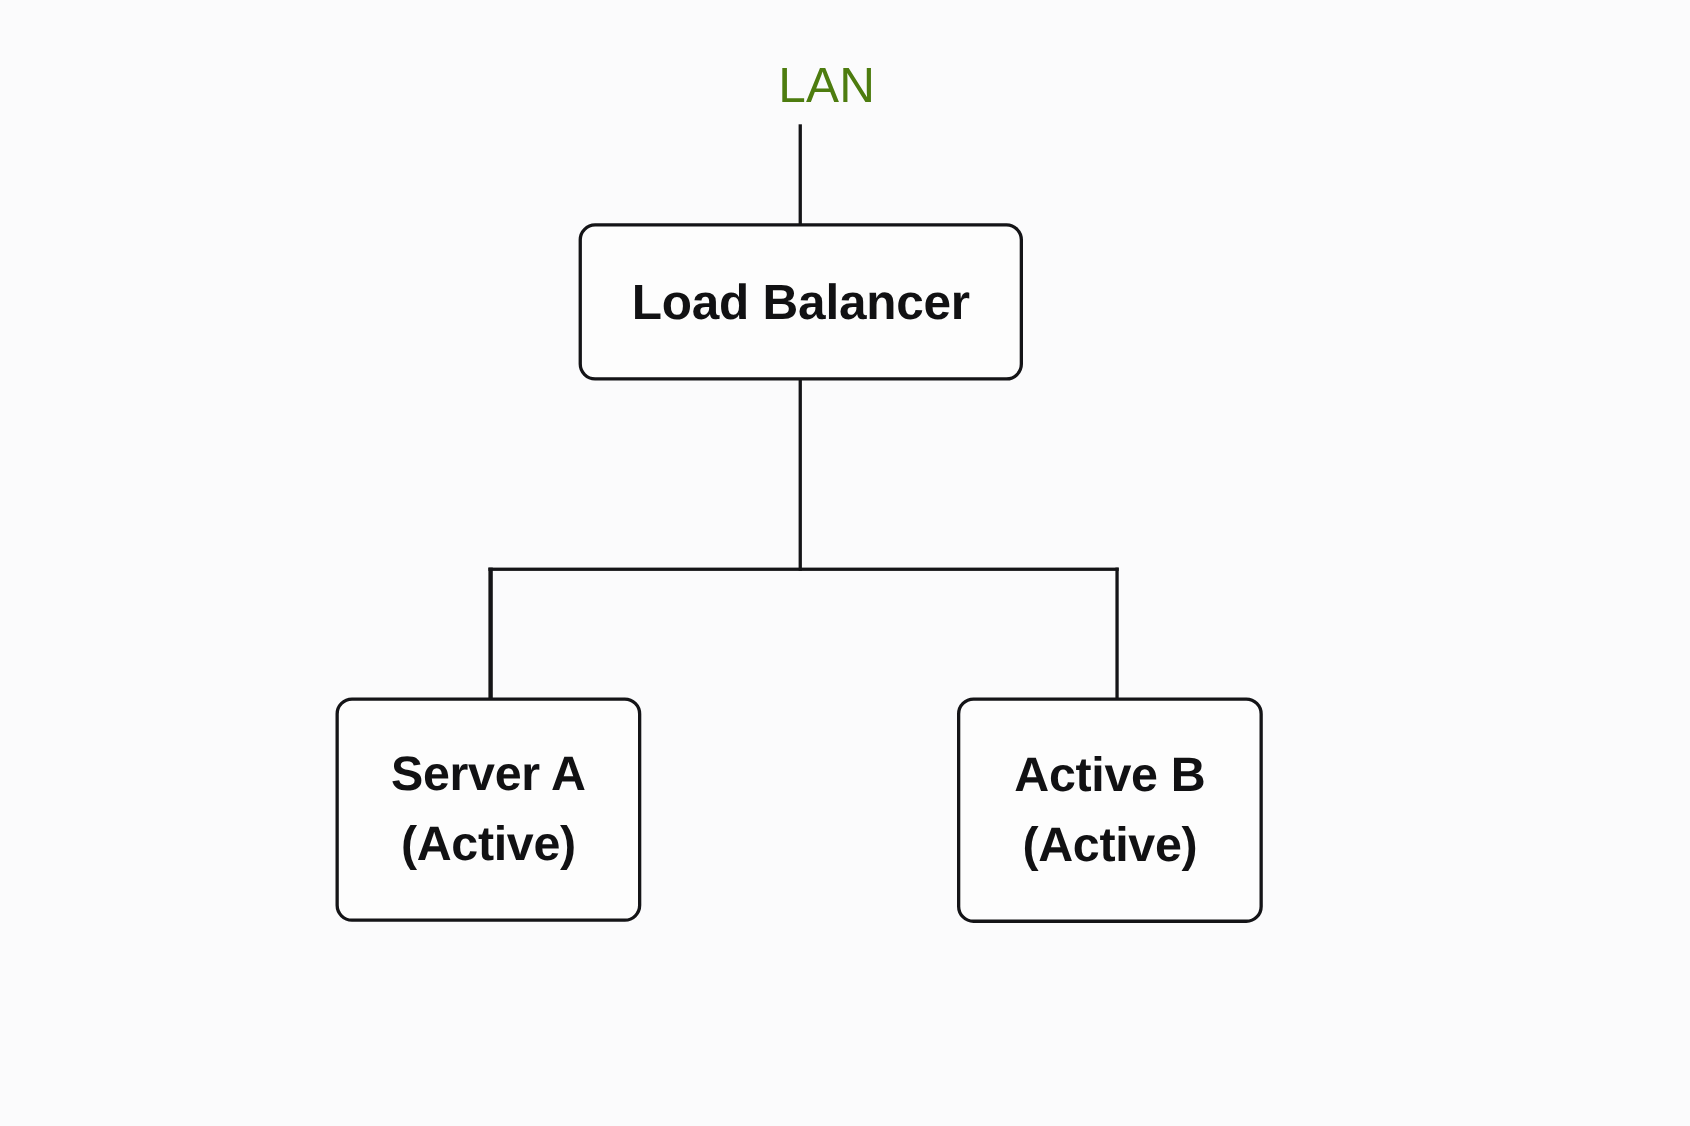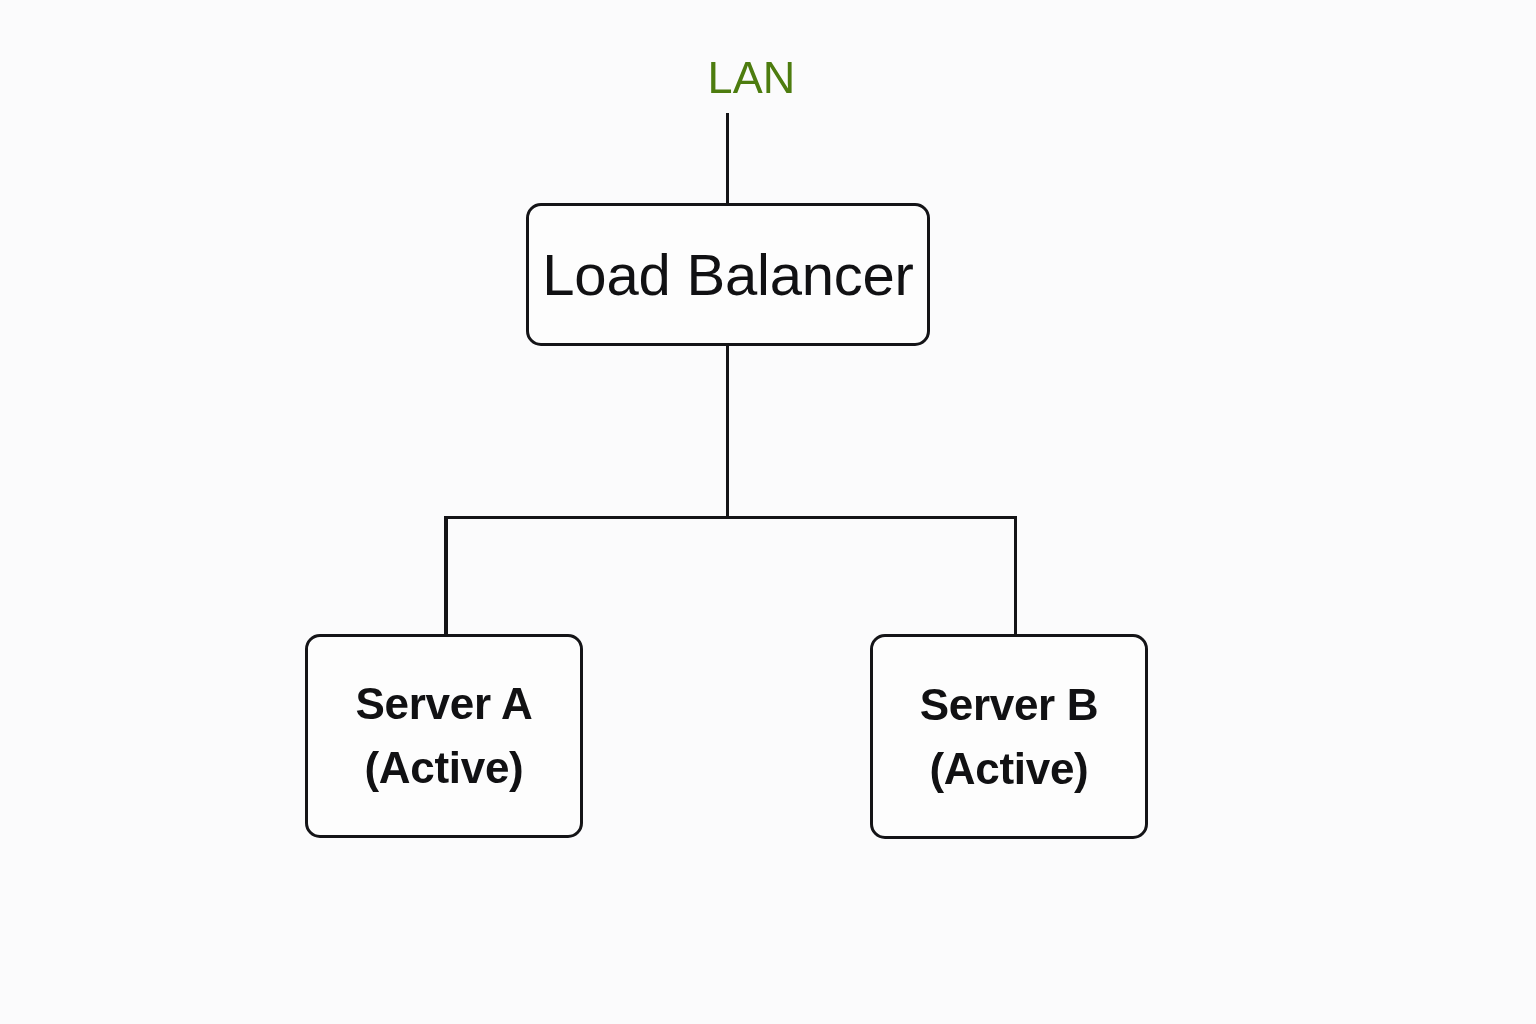--- a/index.html
+++ b/index.html
@@ -75,22 +75,22 @@
     z-index: 2;
   }
 
   #node-load-balancer {
     left: 526px;
     top: 203px;
     width: 404px;
     height: 143px;
   }
   #node-load-balancer .node-label {
-    font-size: 58px;
-    font-weight: 400;
+    font-size: 45px;
+    font-weight: 700;
     letter-spacing: -0.2px;
     line-height: 1.1;
   }
 
   #node-server-a {
     left: 305px;
     top: 634px;
     width: 278px;
     height: 204px;
   }
@@ -144,18 +144,18 @@
 
   <div class="node" id="node-server-a">
     <span class="server-label">
       <span class="line">Server A</span>
       <span class="line">(Active)</span>
     </span>
   </div>
 
   <div class="node" id="node-server-b">
     <span class="server-label">
-      <span class="line">Server B</span>
+      <span class="line">Active B</span>
       <span class="line">(Active)</span>
     </span>
   </div>
 
 </div>
 
 </body></html>

